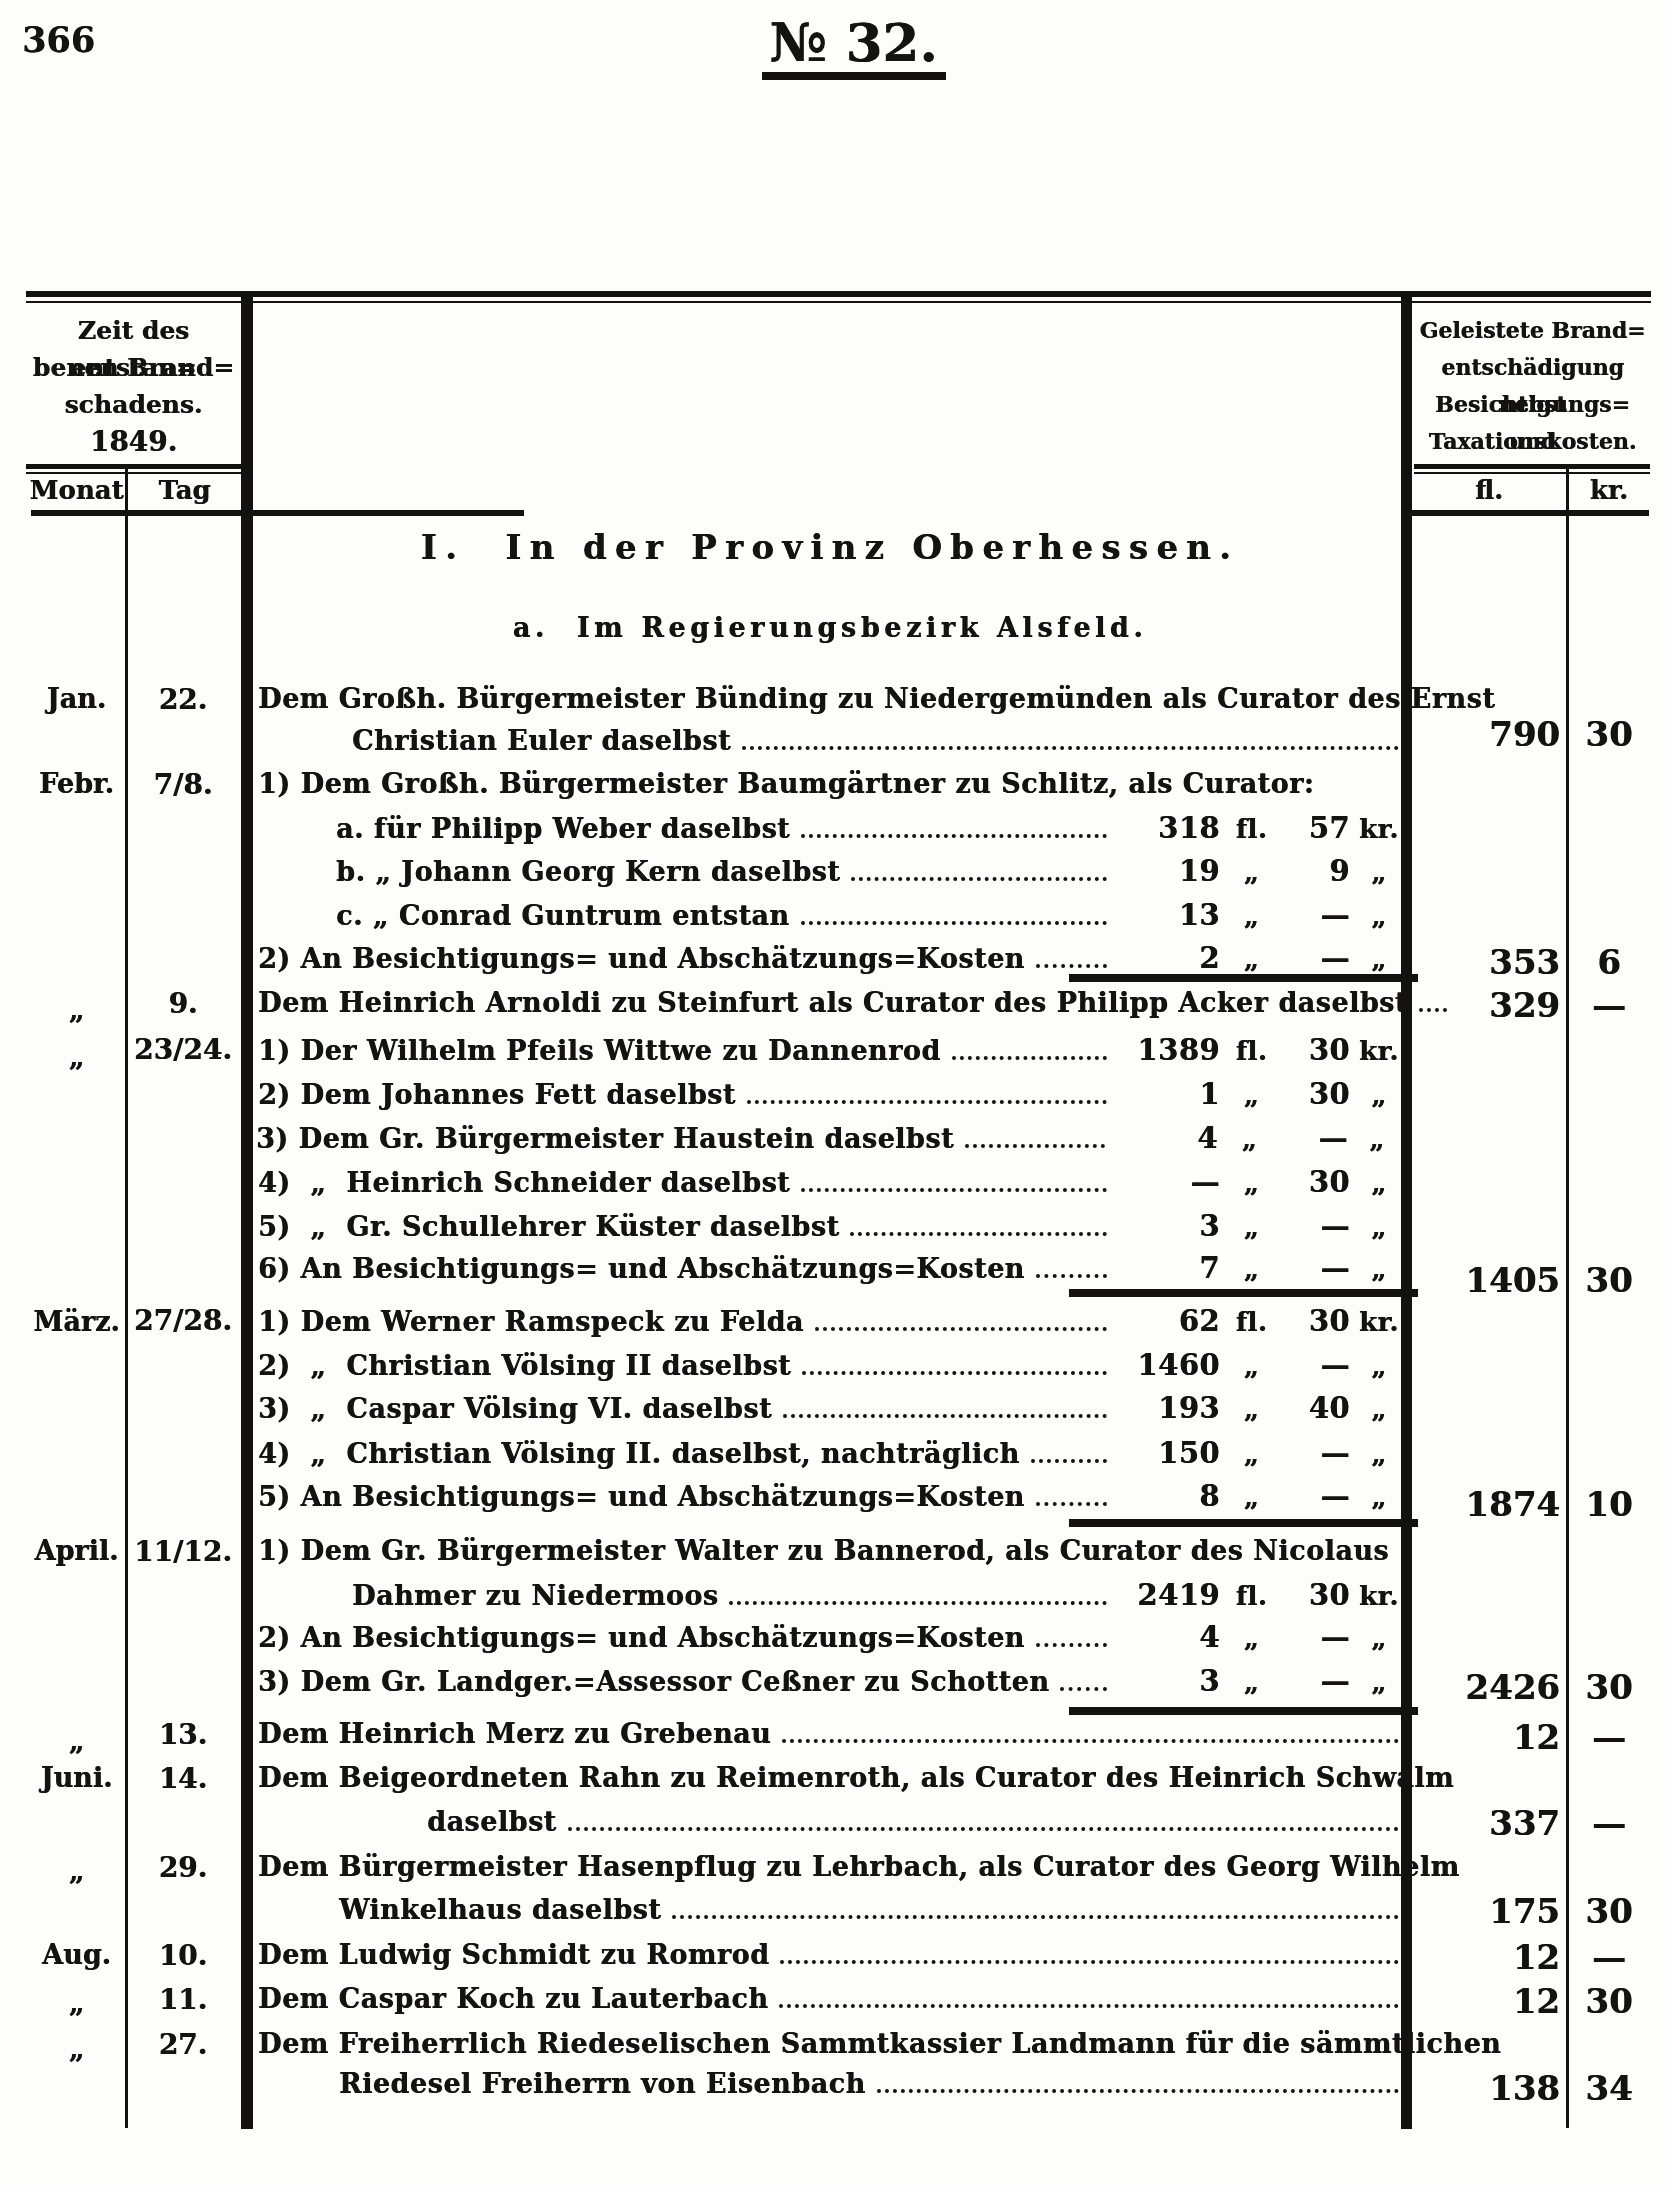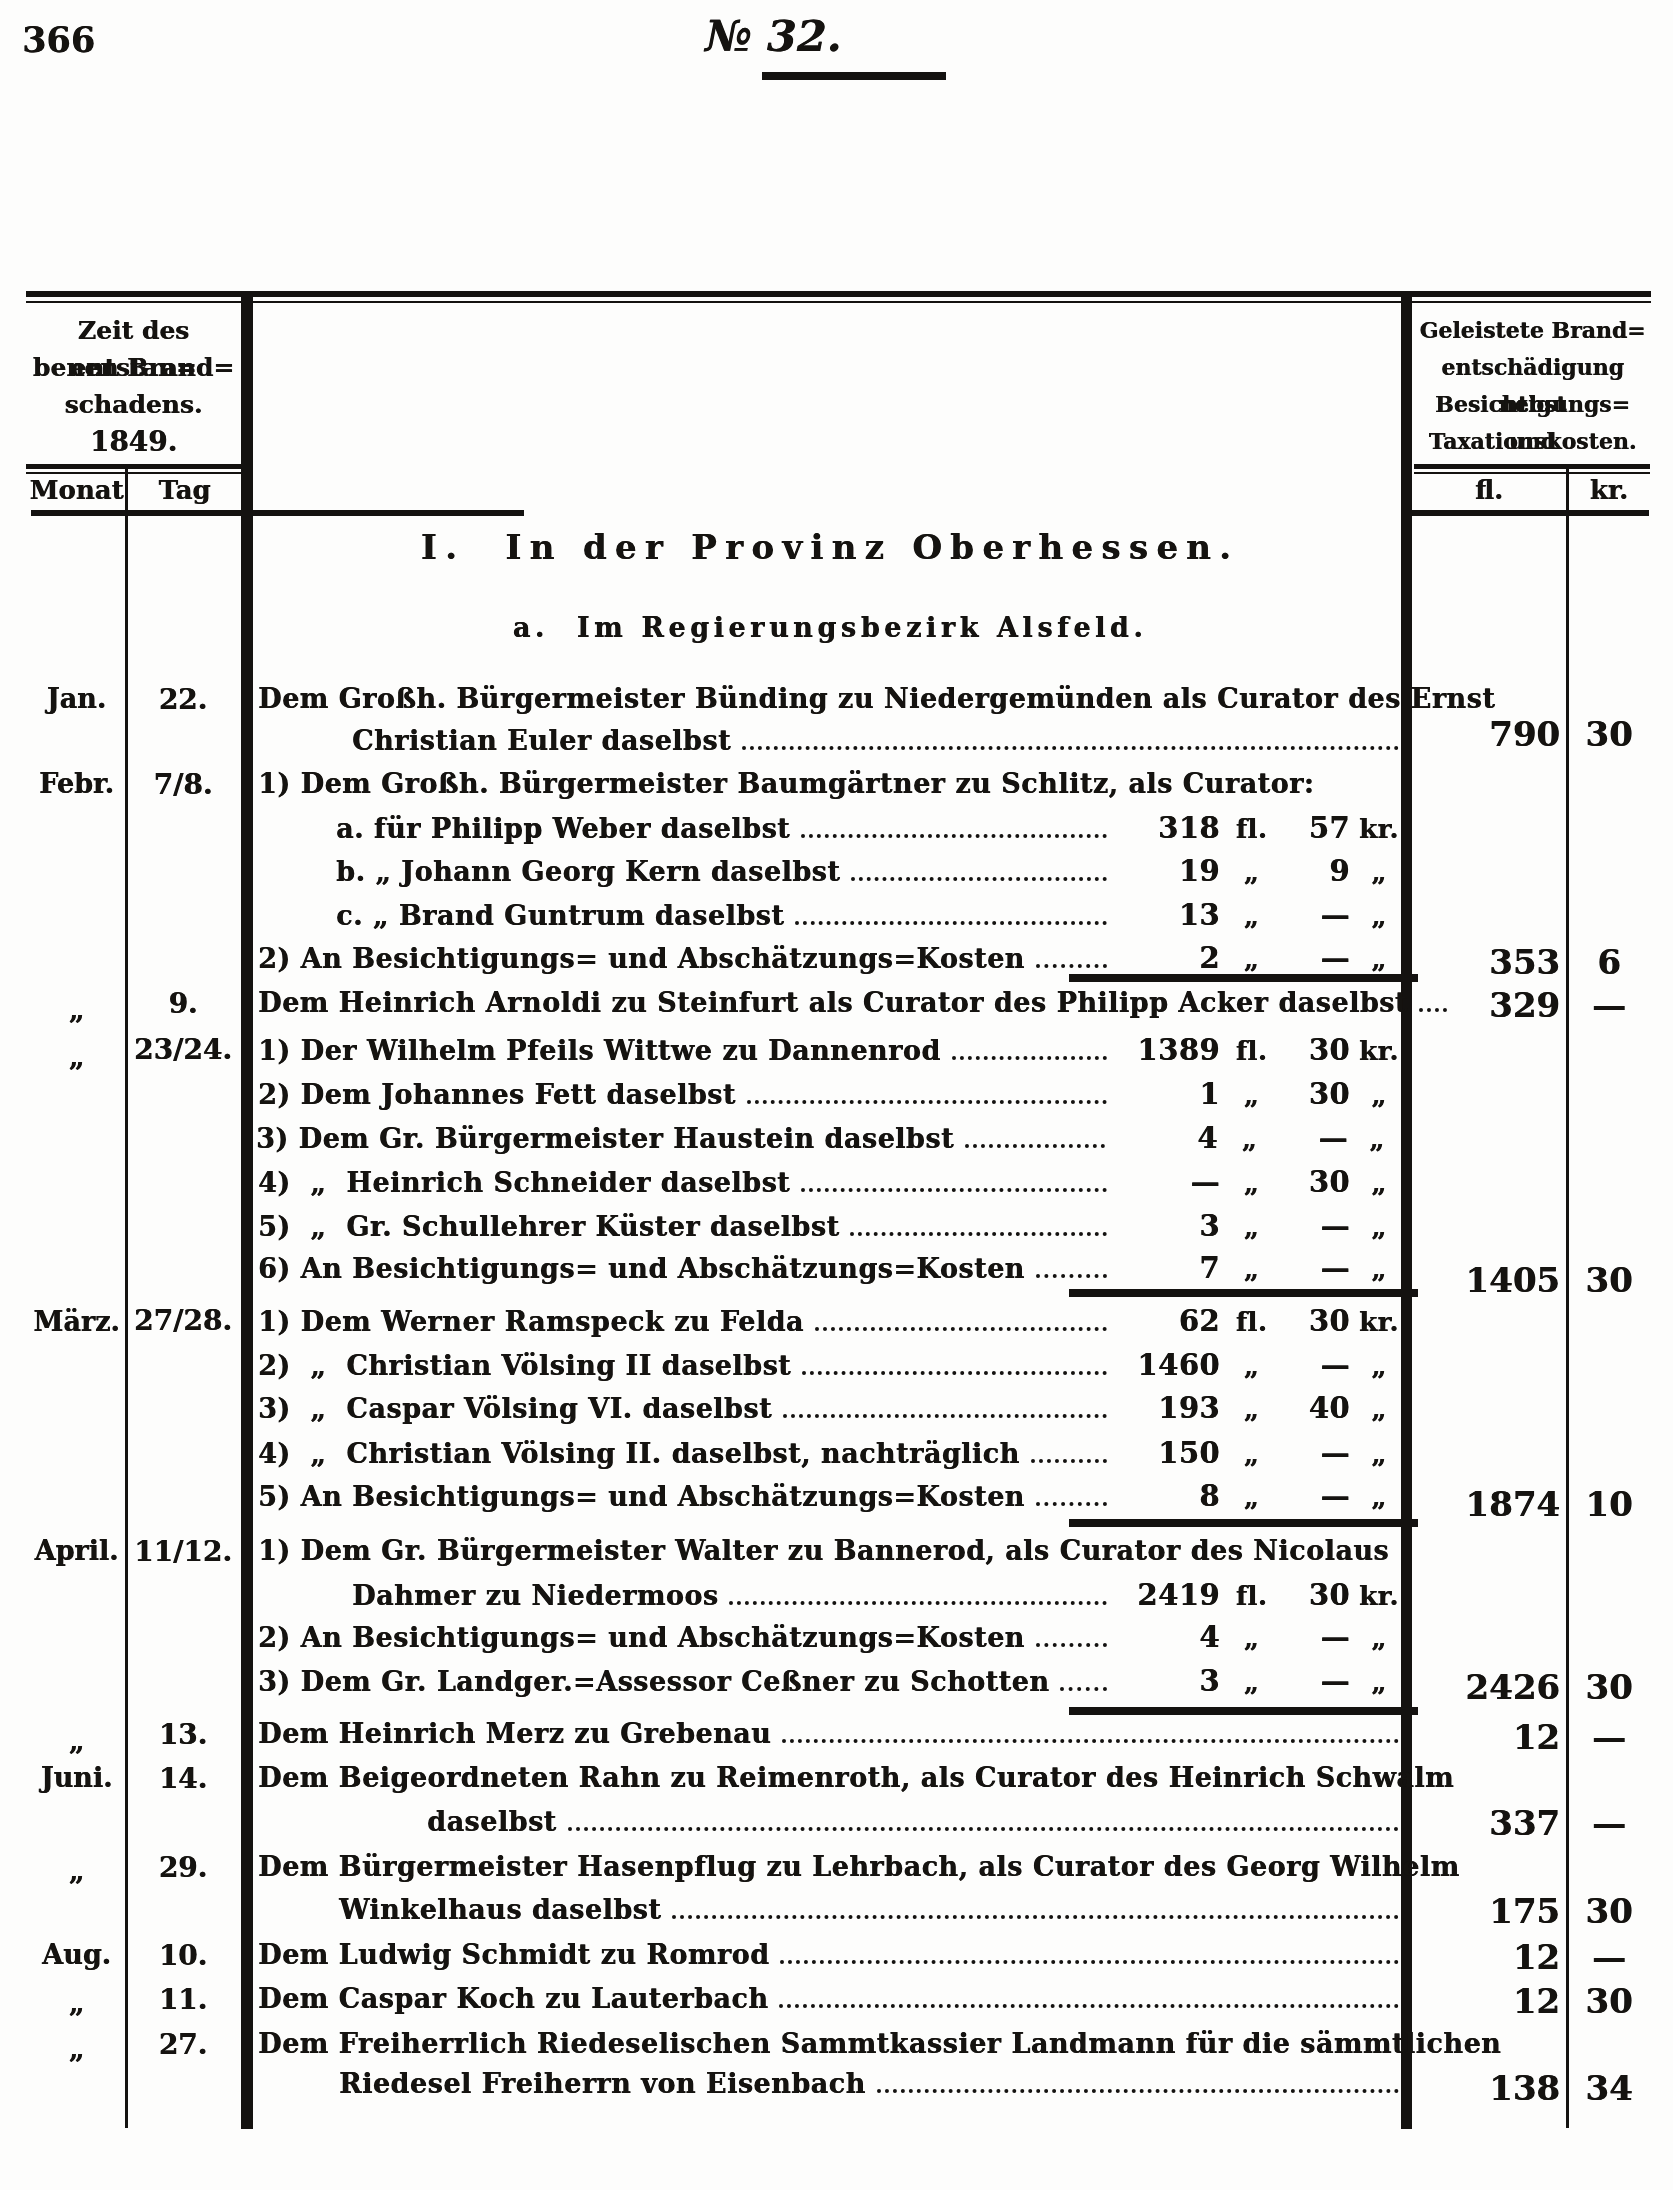--- a/index.html
+++ b/index.html
@@ -3,21 +3,21 @@
 <meta charset="utf-8">
 <style>
   html,body{margin:0;padding:0;background:#ffffff;}
   .page{position:relative;width:1673px;height:2191px;background:#fdfdfc;color:#151310;
         font-family:"DejaVu Serif","Liberation Serif",serif;overflow:hidden;
         text-shadow:0.5px 0 0 currentColor;}
   .abs{position:absolute;}
   .rule{position:absolute;background:#141210;}
   
   .pageno{font-size:35px;font-weight:700;}
-  .issue{font-size:43px;font-weight:700;font-style:italic;}
+  .issue{font-size:53px;font-weight:700;text-align:center;}
   .ausgabe{font-size:45px;font-weight:700;letter-spacing:16.7px;text-align:center;}
   .secA{font-size:29px;font-weight:700;text-align:center;white-space:nowrap;}
   
   .lh{left:26px;width:215px;text-align:center;font-size:25px;font-weight:700;line-height:37px;}
   .rh{left:1414px;width:237px;text-align:center;font-size:22px;font-weight:700;line-height:37px;}
   .colcap{font-size:26px;font-weight:700;text-align:center;}
   .sechead{left:255px;width:1150px;text-align:center;font-weight:700;}
   
   .mon{left:28px;width:97px;text-align:center;font-size:27px;font-weight:700;}
   .day{left:125px;width:116px;text-align:center;font-size:28px;font-weight:700;}
@@ -115,21 +115,21 @@
     </div>
   <div class="abs dline" style="top:854px;left:336px;width:1072px;">
       <span>b. „ Johann Georg Kern daselbst</span>
       <span class="lead"></span>
       <span class="ifl">19</span>
       <span class="iflu">„</span>
       <span class="ikr">9</span>
       <span class="ikru">„</span>
     </div>
   <div class="abs dline" style="top:898px;left:336px;width:1072px;">
-      <span>c. „ Brand Guntrum daselbst</span>
+      <span>c. „ Conrad Guntrum entstan</span>
       <span class="lead"></span>
       <span class="ifl">13</span>
       <span class="iflu">„</span>
       <span class="ikr">—</span>
       <span class="ikru">„</span>
     </div>
   <div class="abs dline" style="top:941px;left:258px;width:1150px;">
       <span>2) An Besichtigungs= und Abschätzungs=Kosten</span>
       <span class="lead"></span>
       <span class="ifl">2</span>

